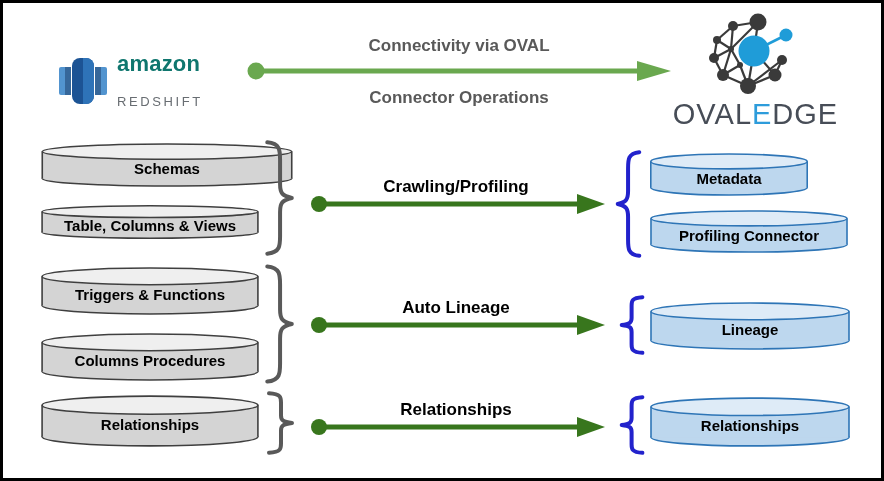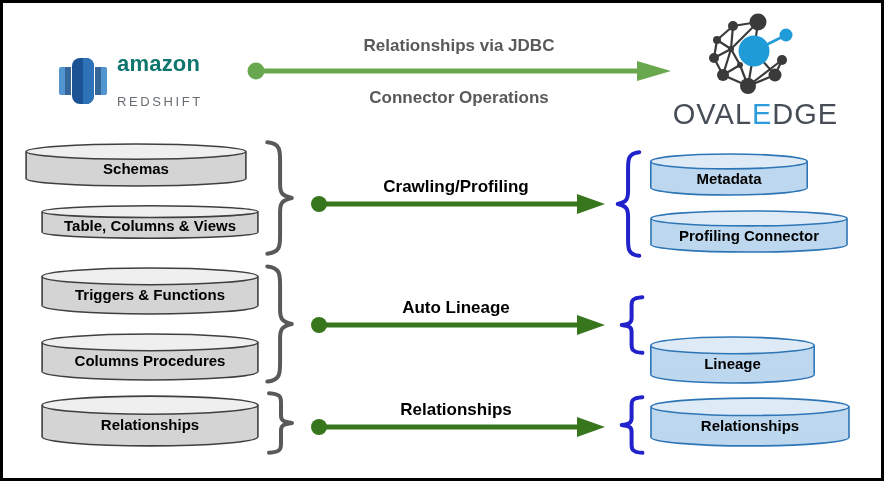--- a/index.html
+++ b/index.html
@@ -77,21 +77,21 @@
       <rect x="37" y="11" width="6" height="28" fill="#36679A"></rect>
       <rect x="14" y="2" width="22" height="46" rx="8" fill="#1C5394"></rect>
       <path d="M25 2 h3 a8 8 0 0 1 8 8 v30 a8 8 0 0 1 -8 8 h-3 z" fill="#2E73B8"></path>
     </svg>
     <div>
       <div class="brand">amazon</div>
       <div class="product">REDSHIFT</div>
     </div>
   </div>
 
-  <div class="hdr-label" style="left:240px; width:432px; top:33px;">Relationships via JDBC</div>
+  <div class="hdr-label" style="left:240px; width:432px; top:33px;">Connectivity via OVAL</div>
 
   <svg class="arrow light" style="left:240px; top:55px;" width="432" height="26" viewBox="0 0 432 26">
     <circle class="dot" cx="13" cy="13" r="8.5"></circle>
     <line class="ln" x1="13" y1="13" x2="400" y2="13"></line>
     <polygon class="head" points="394,3 428,13 394,23"></polygon>
   </svg>
 
   <div class="hdr-label" style="left:240px; width:432px; top:85px;">Connector Operations</div>
 
   <div id="ovaledge-logo">
@@ -129,21 +129,21 @@
         <circle cx="80" cy="47" r="5"></circle>
         <circle cx="29" cy="36" r="3"></circle>
         <circle cx="38" cy="52" r="3"></circle>
       </g>
       <circle cx="52" cy="38" r="15.5" fill="#1F9CD8"></circle>
       <circle cx="84" cy="22" r="6.5" fill="#1F9CD8"></circle>
     </svg>
     <div id="ovaledge-wordmark"><span>OVAL</span><span class="blue-e">E</span><span>DGE</span></div>
   </div>
 
-  <div class="cyl gray" style="left:22px; top:140px; width:222px; height:44px;padding-left:32px;">
+  <div class="cyl gray" style="left:38px; top:140px; width:252px; height:44px;padding-left:32px;">
     <svg viewBox="0 0 200 46" preserveAspectRatio="none">
       <ellipse class="c-bot" cx="100" cy="37" rx="99" ry="8" vector-effect="non-scaling-stroke"></ellipse>
       <rect class="c-mid" x="1" y="9" width="198" height="28"></rect>
       <line class="c-side" x1="1" y1="9" x2="1" y2="37" vector-effect="non-scaling-stroke"></line>
       <line class="c-side" x1="199" y1="9" x2="199" y2="37" vector-effect="non-scaling-stroke"></line>
       <ellipse class="c-top" cx="100" cy="9" rx="99" ry="8" vector-effect="non-scaling-stroke"></ellipse>
     </svg>
     <div class="label">Schemas</div>
   </div>
 
@@ -247,21 +247,21 @@
     <svg viewBox="0 0 200 46" preserveAspectRatio="none">
       <ellipse class="c-bot" cx="100" cy="37" rx="99" ry="8" vector-effect="non-scaling-stroke"></ellipse>
       <rect class="c-mid" x="1" y="9" width="198" height="28"></rect>
       <line class="c-side" x1="1" y1="9" x2="1" y2="37" vector-effect="non-scaling-stroke"></line>
       <line class="c-side" x1="199" y1="9" x2="199" y2="37" vector-effect="non-scaling-stroke"></line>
       <ellipse class="c-top" cx="100" cy="9" rx="99" ry="8" vector-effect="non-scaling-stroke"></ellipse>
     </svg>
     <div class="label">Profiling Connector</div>
   </div>
 
-  <div class="cyl blue" style="left:647px; top:299px; width:165px; height:48px;margin-top:34px;">
+  <div class="cyl blue" style="left:647px; top:299px; width:200px; height:48px;">
     <svg viewBox="0 0 200 46" preserveAspectRatio="none">
       <ellipse class="c-bot" cx="100" cy="37" rx="99" ry="8" vector-effect="non-scaling-stroke"></ellipse>
       <rect class="c-mid" x="1" y="9" width="198" height="28"></rect>
       <line class="c-side" x1="1" y1="9" x2="1" y2="37" vector-effect="non-scaling-stroke"></line>
       <line class="c-side" x1="199" y1="9" x2="199" y2="37" vector-effect="non-scaling-stroke"></line>
       <ellipse class="c-top" cx="100" cy="9" rx="99" ry="8" vector-effect="non-scaling-stroke"></ellipse>
     </svg>
     <div class="label">Lineage</div>
   </div>
 

